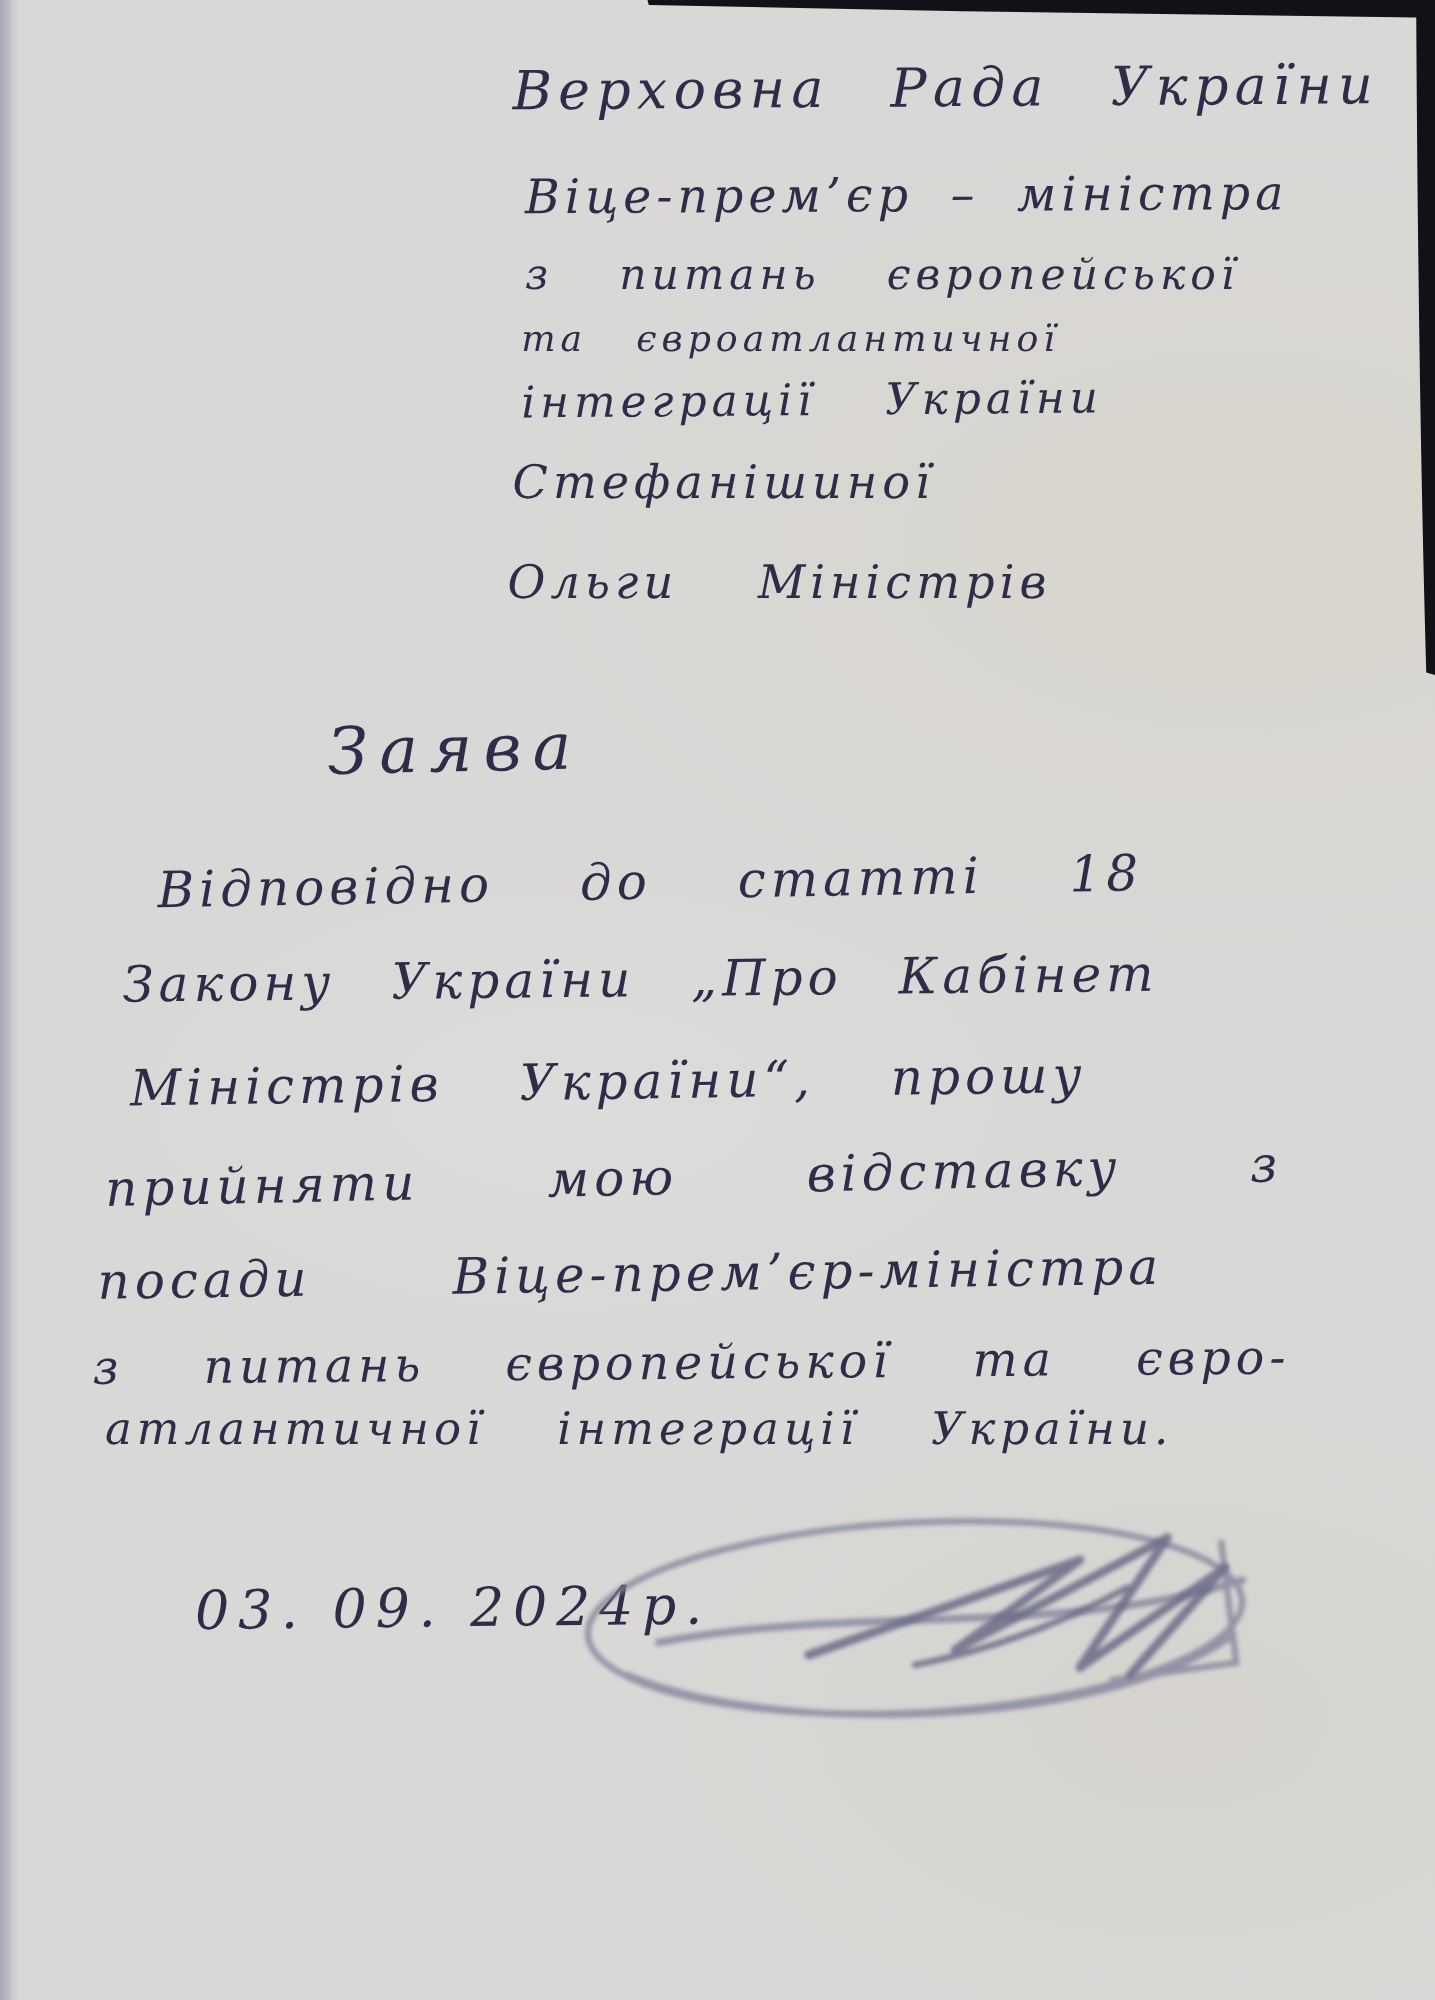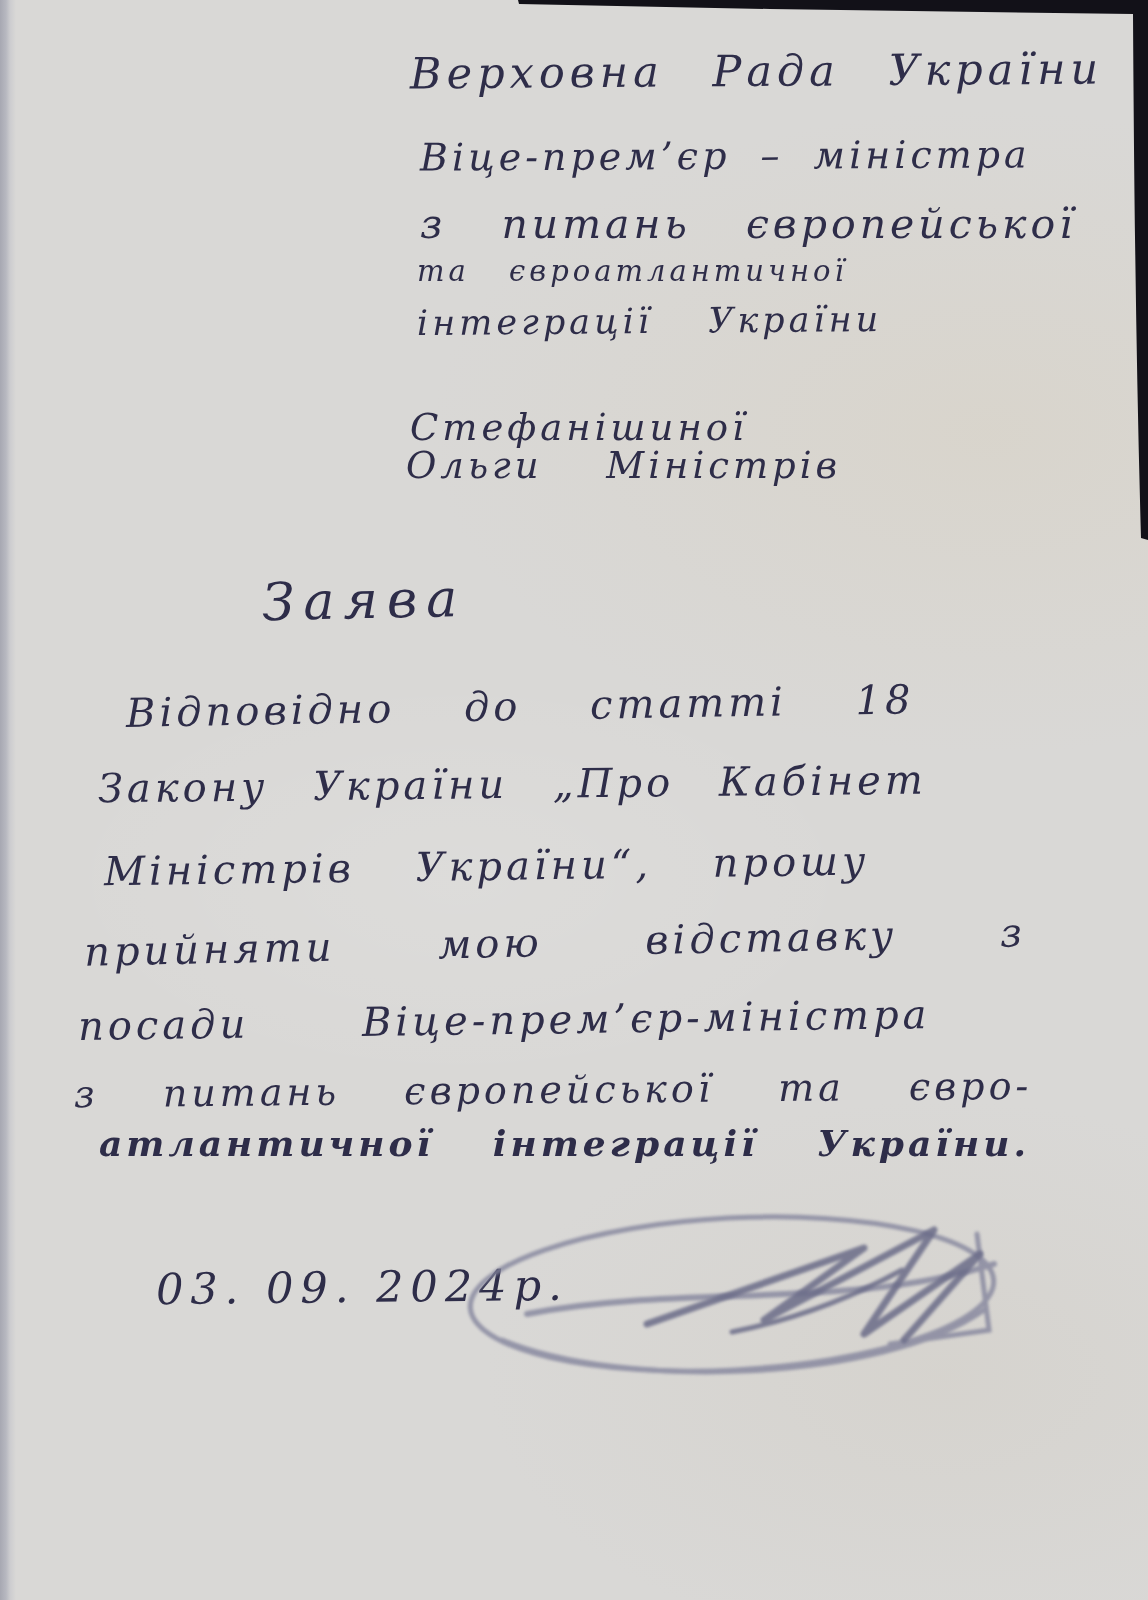--- a/index.html
+++ b/index.html
@@ -15,39 +15,39 @@
       radial-gradient(900px 520px at 86% 27%, rgba(216,207,188,.38), rgba(216,207,188,0) 62%),
       radial-gradient(760px 460px at 82% 86%, rgba(206,200,188,.30), rgba(206,200,188,0) 60%),
       radial-gradient(600px 300px at 40% 55%, rgba(255,255,255,.10), rgba(255,255,255,0) 70%),
       linear-gradient(90deg,#a7a8b2 0px,#b7b8c0 6px,#cccccf 10px,#d9d8d6 16px,#d9d8d6 100%);
   }
   .line{position:absolute;white-space:nowrap;line-height:1.1;}
 
   
   .r0{left:410px;top:48px;  font-size:43px;letter-spacing:5px;word-spacing:30px;transform:rotate(-.4deg);}
   .r1{left:420px;top:136px; font-size:38px;letter-spacing:4px;word-spacing:14px;transform:rotate(-.3deg);}
-  .r2{left:420px;top:202px; font-size:41px;letter-spacing:4px;word-spacing:38px;}
+  .r2{left:420px;top:202px; font-size:34px;letter-spacing:4px;word-spacing:38px;}
   .r3{left:417px;top:256px; font-size:29px;letter-spacing:4px;word-spacing:26px;}
   .r4{left:417px;top:302px; font-size:35px;letter-spacing:4px;word-spacing:40px;transform:rotate(-.5deg);}
 
   
-  .s0{left:410px;top:408px; font-size:37px;letter-spacing:4px;}
+  .s0{left:410px;top:366px; font-size:37px;letter-spacing:4px;}
   .s1{left:406px;top:446px; font-size:37px;letter-spacing:4px;word-spacing:48px;}
 
   
   .title{left:262px;top:572px;font-size:52px;letter-spacing:9px;transform:rotate(-1.2deg);}
 
   
   .b0{left:126px;top:684px; font-size:40px;letter-spacing:4px;word-spacing:52px;transform:rotate(-1deg);}
   .b1{left:98px; top:762px; font-size:40px;letter-spacing:4px;word-spacing:28px;transform:rotate(-.6deg);}
   .b2{left:104px;top:844px; font-size:40px;letter-spacing:4px;word-spacing:44px;transform:rotate(-.8deg);}
   .b3{left:84px; top:920px; font-size:40px;letter-spacing:4px;word-spacing:86px;transform:rotate(-1.2deg);}
   .b4{left:78px; top:998px; font-size:40px;letter-spacing:4px;word-spacing:96px;transform:rotate(-.8deg);}
   .b5{left:74px; top:1070px;font-size:38px;letter-spacing:4px;word-spacing:48px;transform:rotate(-.5deg);}
-  .b6{left:99px; top:1124px;font-size:36px;letter-spacing:4px;word-spacing:42px;font-weight:bold;}
+  .b6{left:84px; top:1124px;font-size:36px;letter-spacing:4px;word-spacing:42px;}
 
   
   .date{left:156px;top:1264px;font-size:43px;letter-spacing:7px;transform:rotate(-.6deg);}
 
   .sig{position:absolute;left:432px;top:1192px;}
 
   .edge-art{position:absolute;left:0;top:0;pointer-events:none;}
 </style>
 </head>
 <body>

